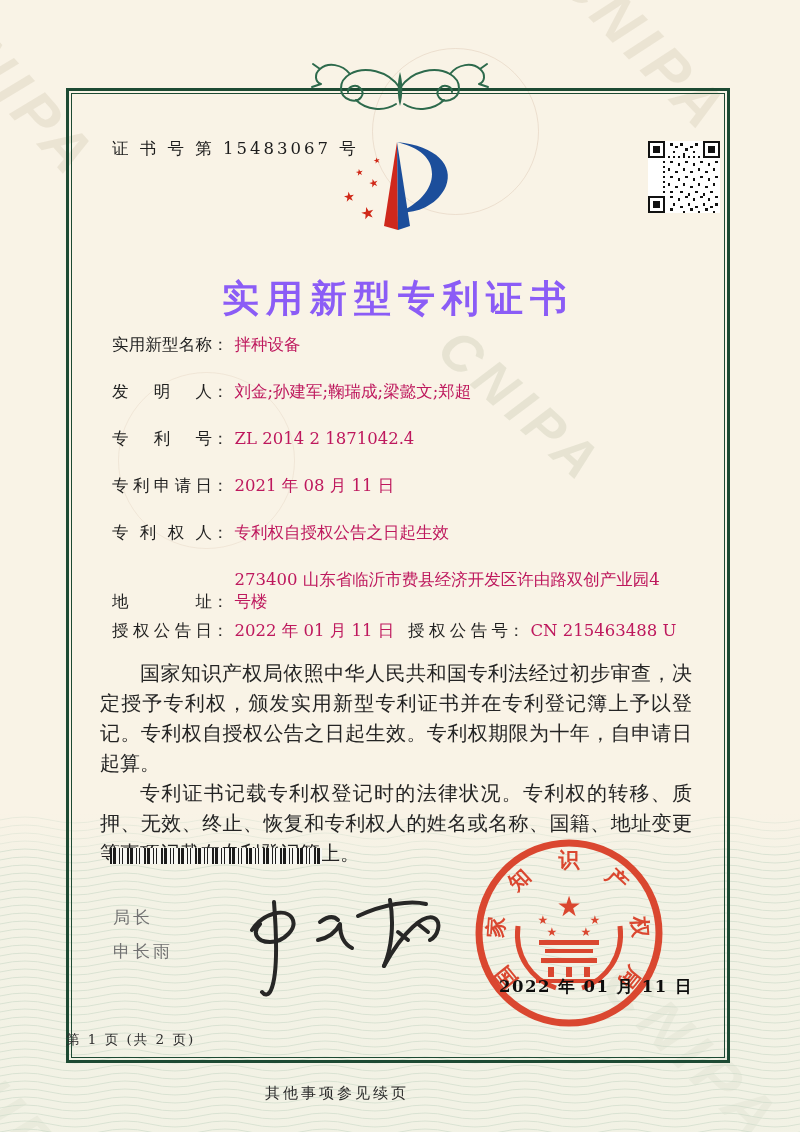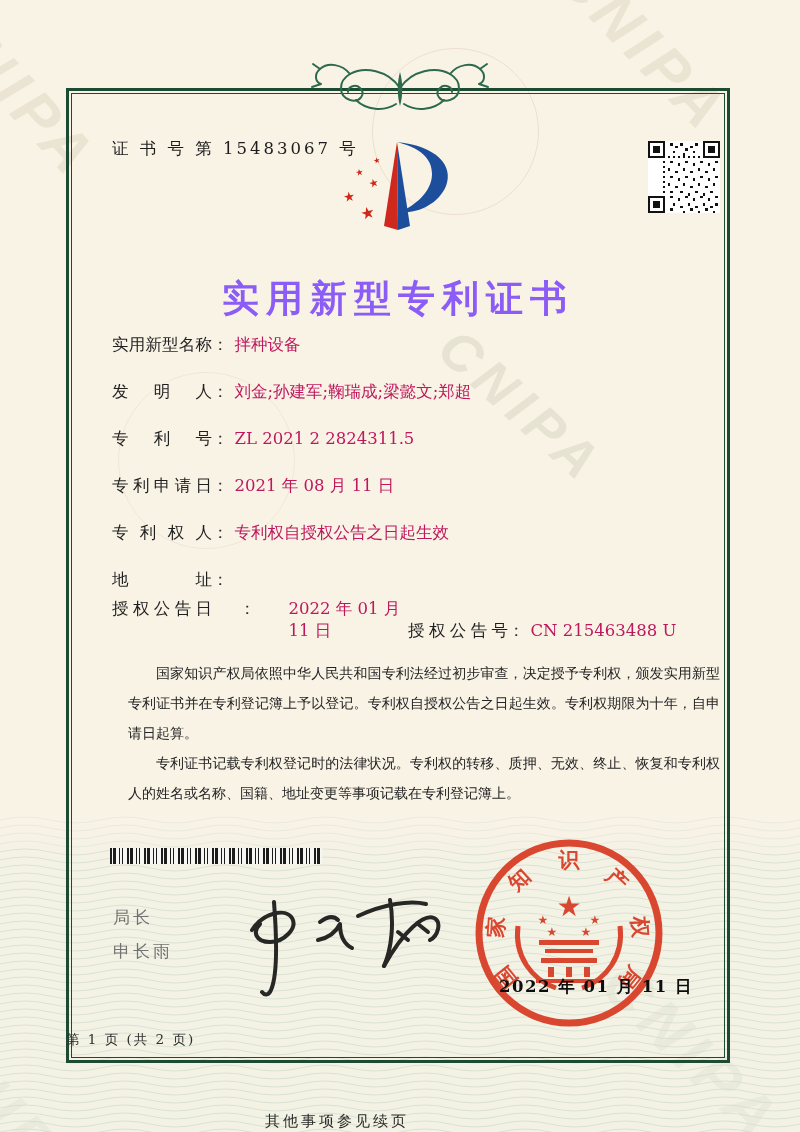--- a/index.html
+++ b/index.html
@@ -45,39 +45,39 @@
   .fields{left:112px;top:334px;width:566px;font-size:16.5px;line-height:22px;}
   .row{display:flex;margin-bottom:25px;align-items:flex-end;}
   .flabel{
     display:inline-block;width:100px;flex:none;
     text-align:justify;text-align-last:justify;color:#1f1f1f;
   }
   .colon{flex:none;margin-right:6px;}
   .fvalue{color:#be185d;}
   .row-addr{margin-bottom:7px;}
   .row-addr .fvalue{width:436px;}
-  .grant-group1{display:flex;width:296px;flex:none;gap:27px;}
-  .paras{left:128px;top:658px;width:592px;font-size:14px;line-height:30px;text-align:justify;color:#242424;}
+  .grant-group1{display:flex;width:296px;flex:none;}
+  .paras{left:100px;top:658px;width:592px;font-size:20px;line-height:30px;text-align:justify;color:#242424;}
   .paras p{margin:0;text-indent:2em;}
   
   .barcode{
     left:110px;top:848px;width:212px;height:16px;
     background:repeating-linear-gradient(90deg,
       #1c1c1c 0 2px,#f6f6f2 2px 3px,#1c1c1c 3px 6px,#f6f6f2 6px 9px,
       #1c1c1c 9px 10px,#f6f6f2 10px 12px,#1c1c1c 12px 13px,#f6f6f2 13px 17px);
   }
   .director{left:113px;font-family:"Liberation Sans","DejaVu Sans",sans-serif;
     font-size:17px;letter-spacing:3px;color:#737373;}
   .dir1{top:906px;} .dir2{top:940px;font-family:Liberation Serif, serif;}
   .sealdate{
     left:499px;top:976px;font-size:16.5px;font-weight:600;
     letter-spacing:1.5px;color:#0d0d0d;z-index:6;
   }
   .pageinfo{left:66px;top:1031px;width:664px;text-align:left;font-size:13.5px;color:#2e2e2e;letter-spacing:2px;}
-  .contnote{left:0;top:1084px;width:674px;text-align:center;font-size:15px;letter-spacing:3px;color:#2a2a2a;margin-top:28px;}
+  .contnote{left:0;top:1084px;width:674px;text-align:center;font-size:15px;letter-spacing:3px;color:#2a2a2a;}
   svg text{font-family:"DejaVu Serif","Liberation Serif",serif;}
 </style>
 </head>
 <body>
 
 <div class="rosette ros1"></div>
 <div class="rosette ros2"></div>
 
 <div class="wm wm1">CNIPA</div>
 <div class="wm wm2">CNIPA</div>
@@ -214,35 +214,36 @@
     <span class="fvalue">拌种设备</span>
   </div>
   <div class="row">
     <span class="flabel">发 明 人</span>
       <span class="colon">：</span>
     <span class="fvalue">刘金;孙建军;鞠瑞成;梁懿文;郑超</span>
   </div>
   <div class="row">
     <span class="flabel">专 利 号</span>
       <span class="colon">：</span>
-    <span class="fvalue">ZL 2021 2 2824311.5</span>
+    <span class="fvalue">ZL 2014 2 1871042.4</span>
   </div>
   <div class="row">
     <span class="flabel">专利申请日</span>
       <span class="colon">：</span>
     <span class="fvalue">2021 年 08 月 11 日</span>
   </div>
   <div class="row">
     <span class="flabel">专 利 权 人</span>
       <span class="colon">：</span>
     <span class="fvalue">专利权自授权公告之日起生效</span>
   </div>
   <div class="row row-addr">
     <span class="flabel">地 址</span>
       <span class="colon">：</span>
+    <span class="fvalue">273400 山东省临沂市费县经济开发区许由路双创产业园4号楼</span>
   </div>
   <div class="row">
     <span class="grant-group1">
       <span class="flabel">授权公告日</span>
         <span class="colon">：</span>
       <span class="fvalue">2022 年 01 月 11 日</span>
     </span>
     <span class="flabel">授权公告号</span>
       <span class="colon">：</span>
     <span class="fvalue">CN 215463488 U</span>

